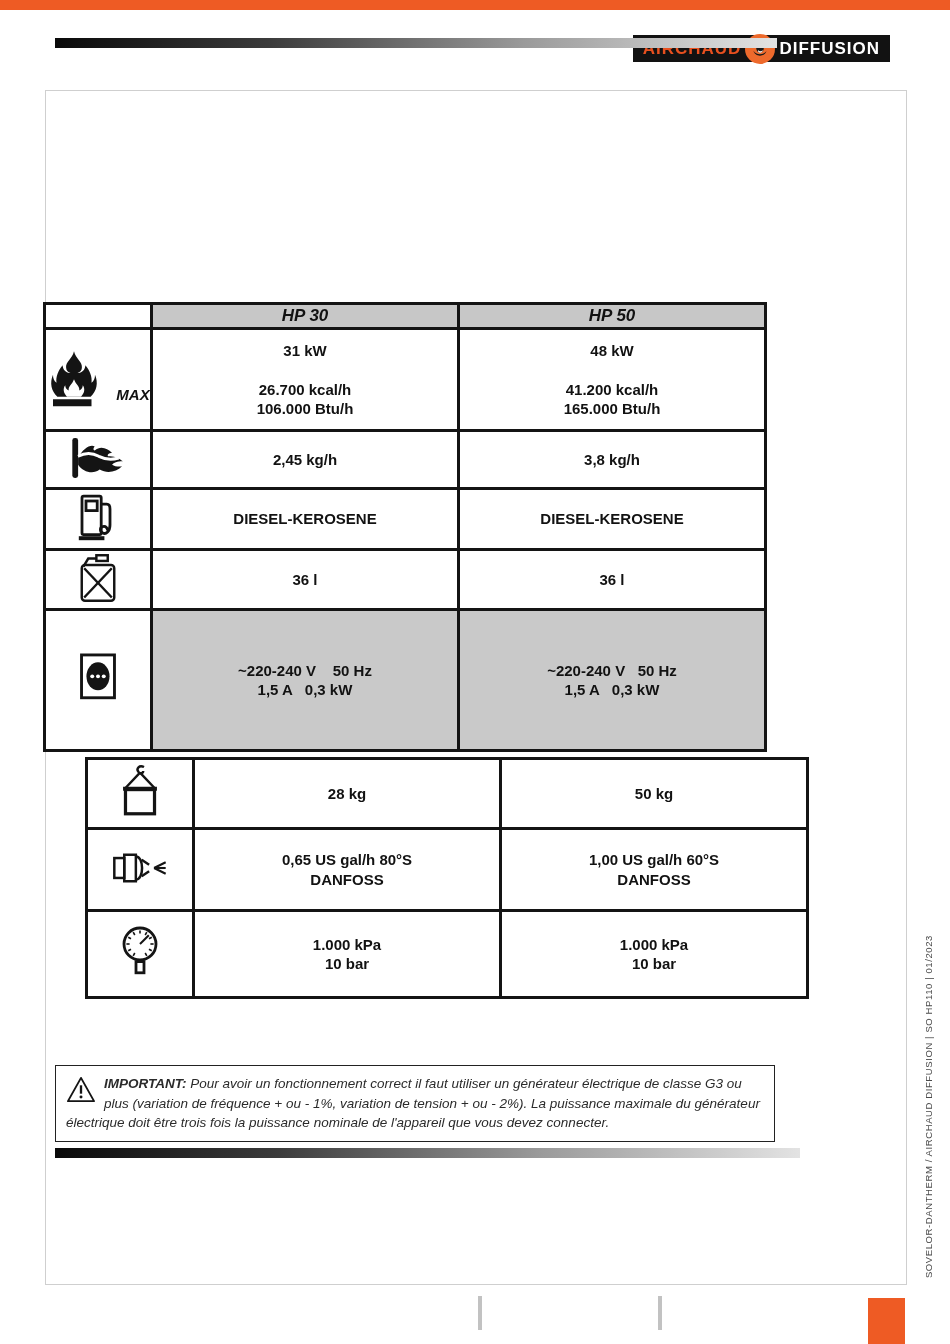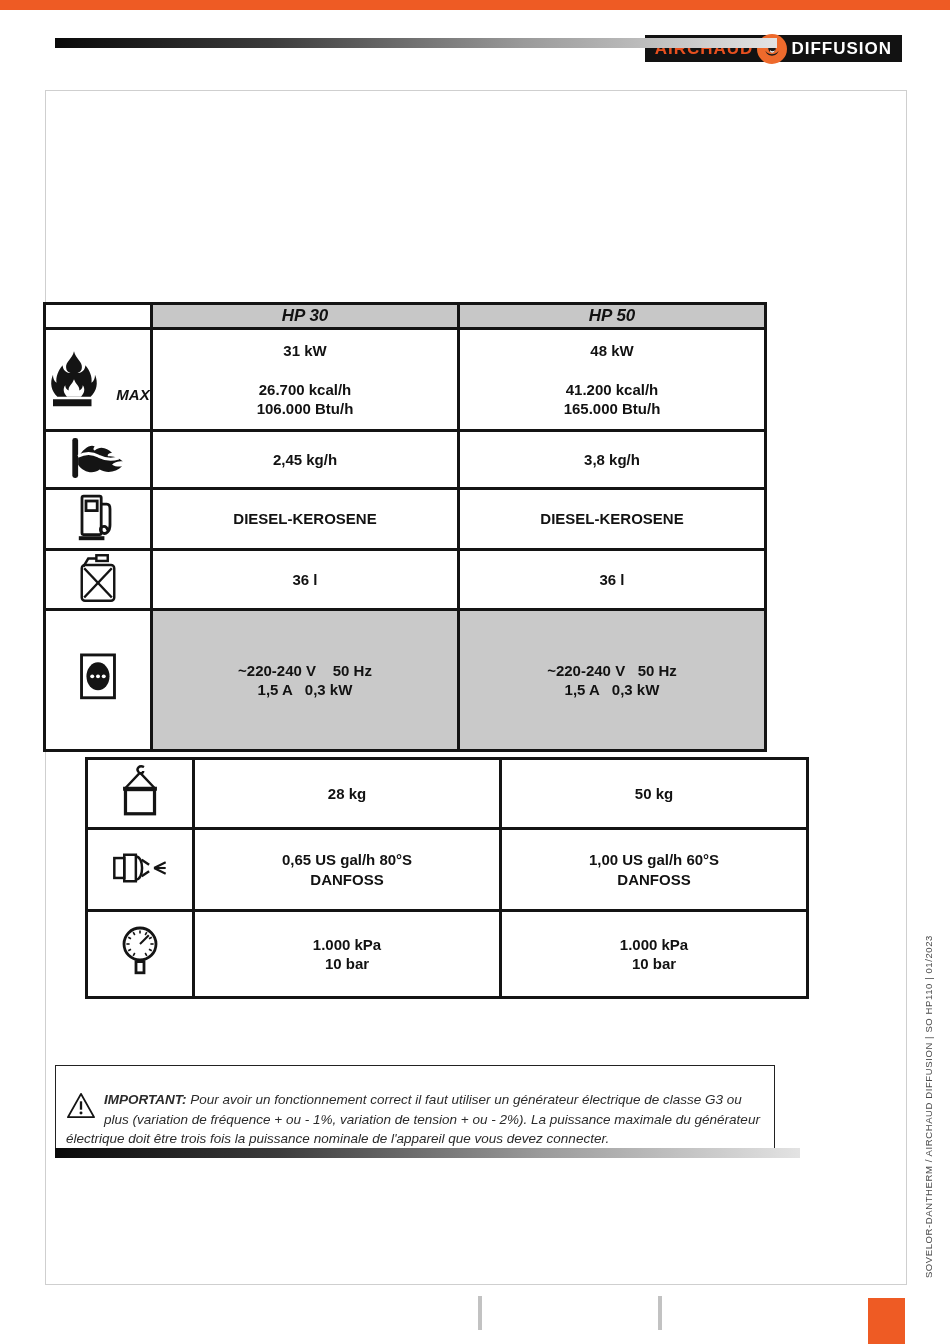--- a/index.html
+++ b/index.html
@@ -3,21 +3,21 @@
 <meta charset="utf-8">
 <style>
   html,body{margin:0;padding:0;background:#ffffff;}
   .page{
     position:relative;width:950px;height:1344px;background:#fff;overflow:hidden;
     font-family:"Liberation Sans","DejaVu Sans",sans-serif;color:#111;
   }
   .top-strip{position:absolute;left:0;top:0;width:950px;height:10px;background:#ee5b24;}
 
   
-  .logo{position:absolute;top:35px;right:48px;height:27px;background:#121212;
+  .logo{position:absolute;top:35px;right:60px;height:27px;background:#121212;
     display:flex;align-items:center;gap:6px;padding:0 10px;justify-content:center;}
   .logo .brand{font-weight:bold;font-size:17px;letter-spacing:1px;line-height:1;}
   .logo .brand.left{color:#e8501f;}
   .logo .brand.right{color:#ffffff;}
   .logo .flame-circle{width:30px;height:30px;border-radius:50%;background:#ee6a2c;
     display:flex;align-items:center;justify-content:center;flex:0 0 auto;margin:0 -2px;}
 
   
   .sheet{position:absolute;left:45px;top:90px;width:860px;height:1193px;
     border:1px solid #cfcfcf;background:#fff;}
@@ -42,21 +42,21 @@
   td.icon-cell{text-align:center;background:#fff;}
   td.cell{text-align:center;font-weight:bold;font-size:15px;line-height:1.3;
     white-space:pre-wrap;color:#121212;background:#fff;}
   td.gray{background:#c9c9c9;}
   .tbl-b{margin-top:5px;margin-left:42px;}
   .flame-wrap{display:flex;align-items:flex-end;justify-content:center;gap:14px;padding:6px 2px;}
   .max-label{font-style:italic;font-weight:bold;font-size:15px;padding-bottom:8px;}
 
   
   .note{position:absolute;left:55px;top:1065px;width:720px;border:1.5px solid #222;
-    padding:24px 10px 8px 10px;box-sizing:border-box;font-size:13.5px;font-style:italic;
+    padding:8px 10px 8px 10px;box-sizing:border-box;font-size:13.5px;font-style:italic;
     color:#2b2b2b;line-height:1.45;}
   .note .warn{float:left;margin:2px 8px 0 0;}
   .note b{font-weight:bold;}
 
   
   .tick{position:absolute;top:1296px;width:4px;height:34px;background:#c2c2c2;}
   .tick.t1{left:478px;}
   .tick.t2{left:658px;}
   .orange-square{position:absolute;left:868px;top:1298px;width:37px;height:46px;background:#ee5b24;}
 

